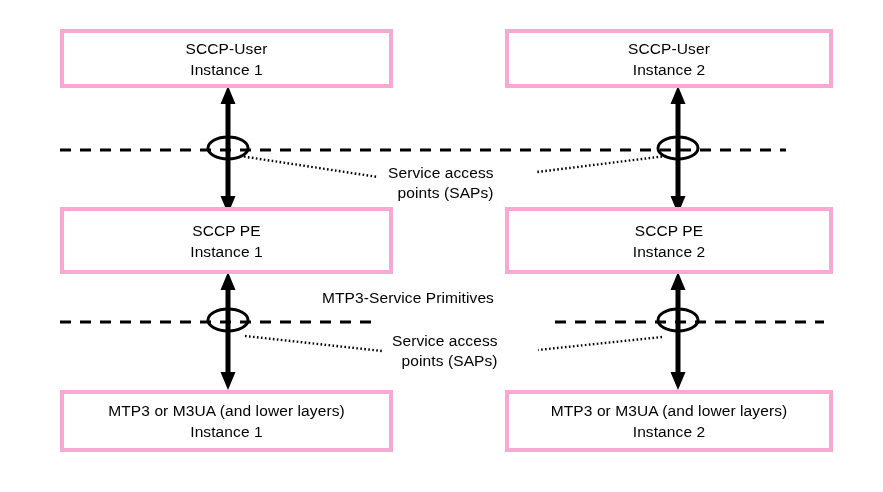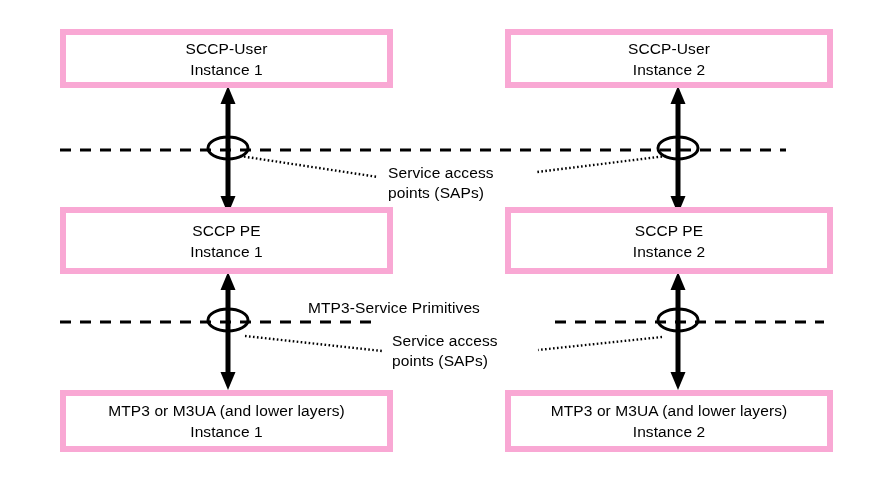--- a/index.html
+++ b/index.html
@@ -13,21 +13,21 @@
   }
   #canvas {
     position: relative;
     width: 883px;
     height: 492px;
     background: #ffffff;
     overflow: hidden;
   }
   .node-box {
     position: absolute;
-    border: 6px solid #f9a8d4;
+    border: 4px solid #f9a8d4;
     background: #ffffff;
     box-sizing: border-box;
     display: flex;
     flex-direction: column;
     align-items: center;
     justify-content: center;
     z-index: 4;
   }
   .node-line {
     font-size: 15.5px;
@@ -50,21 +50,21 @@
   .caption {
     position: absolute;
     font-size: 15.5px;
     line-height: 20px;
     letter-spacing: 0.1px;
     white-space: nowrap;
     color: #000000;
     z-index: 6;
   }
   .caption.two-line {
-    text-align: left;
+    text-align: right;
   }
 </style>
 </head>
 <body>
 
 <div id="canvas">
 
   <svg class="svg-layer" viewBox="0 0 883 492" xmlns="http://www.w3.org/2000/svg">
 
     <line x1="60" y1="150" x2="786" y2="150" stroke="#000000" stroke-width="3.2" stroke-dasharray="11,9"></line>
@@ -134,21 +134,21 @@
     <div class="node-line">MTP3 or M3UA (and lower layers)</div>
     <div class="node-line">Instance 1</div>
   </div>
 
   <div class="node-box" style="left:505px; top:390px; width:328px; height:62px;">
     <div class="node-line">MTP3 or M3UA (and lower layers)</div>
     <div class="node-line">Instance 2</div>
   </div>
 
 
-  <div class="caption" style="left:308px; top:288px;margin-top:10px;">MTP3-Service Primitives</div>
+  <div class="caption" style="left:322px; top:288px;">MTP3-Service Primitives</div>
 
   <div class="caption two-line" style="left:388px; top:163px;">
     <div>Service access</div>
     <div>points (SAPs)</div>
   </div>
 
   <div class="caption two-line" style="left:392px; top:331px;">
     <div>Service access</div>
     <div>points (SAPs)</div>
   </div>

